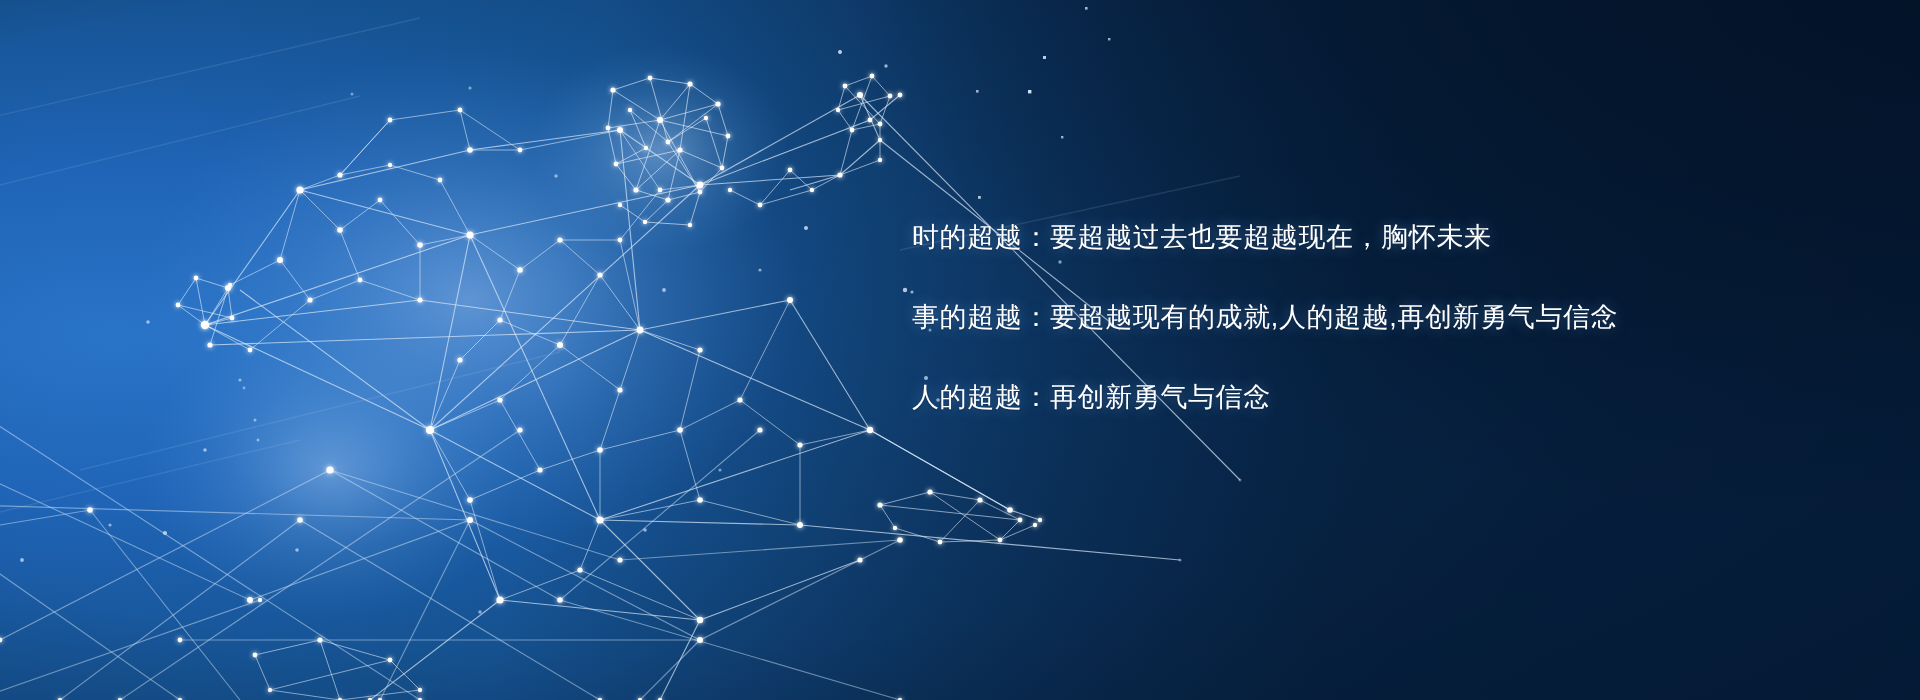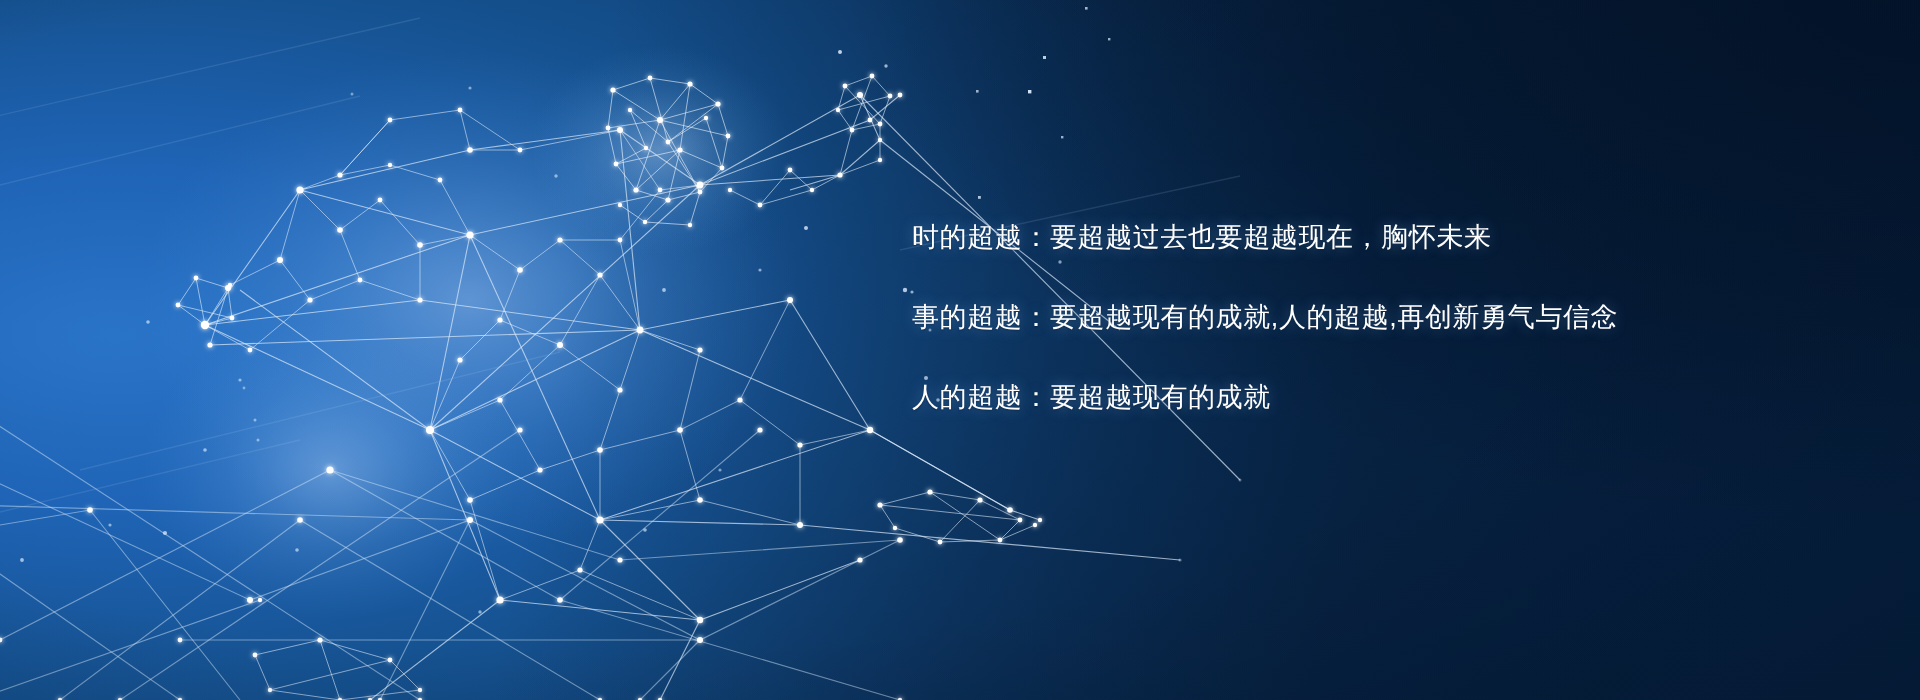--- a/index.html
+++ b/index.html
@@ -424,16 +424,16 @@
       <path d="M80 470 L560 352"></path>
       <path d="M900 250 L1240 176"></path>
     </g>
   </svg>
 
   <div class="bg-vignette"></div>
 
   <div class="caption-block">
     <div class="caption-line">时的超越：要超越过去也要超越现在，胸怀未来</div>
     <div class="caption-line">事的超越：要超越现有的成就,人的超越,再创新勇气与信念</div>
-    <div class="caption-line">人的超越：要超越现有的成就</div>
+    <div class="caption-line">人的超越：再创新勇气与信念</div>
   </div>
 
 </div>
 
 </body></html>

